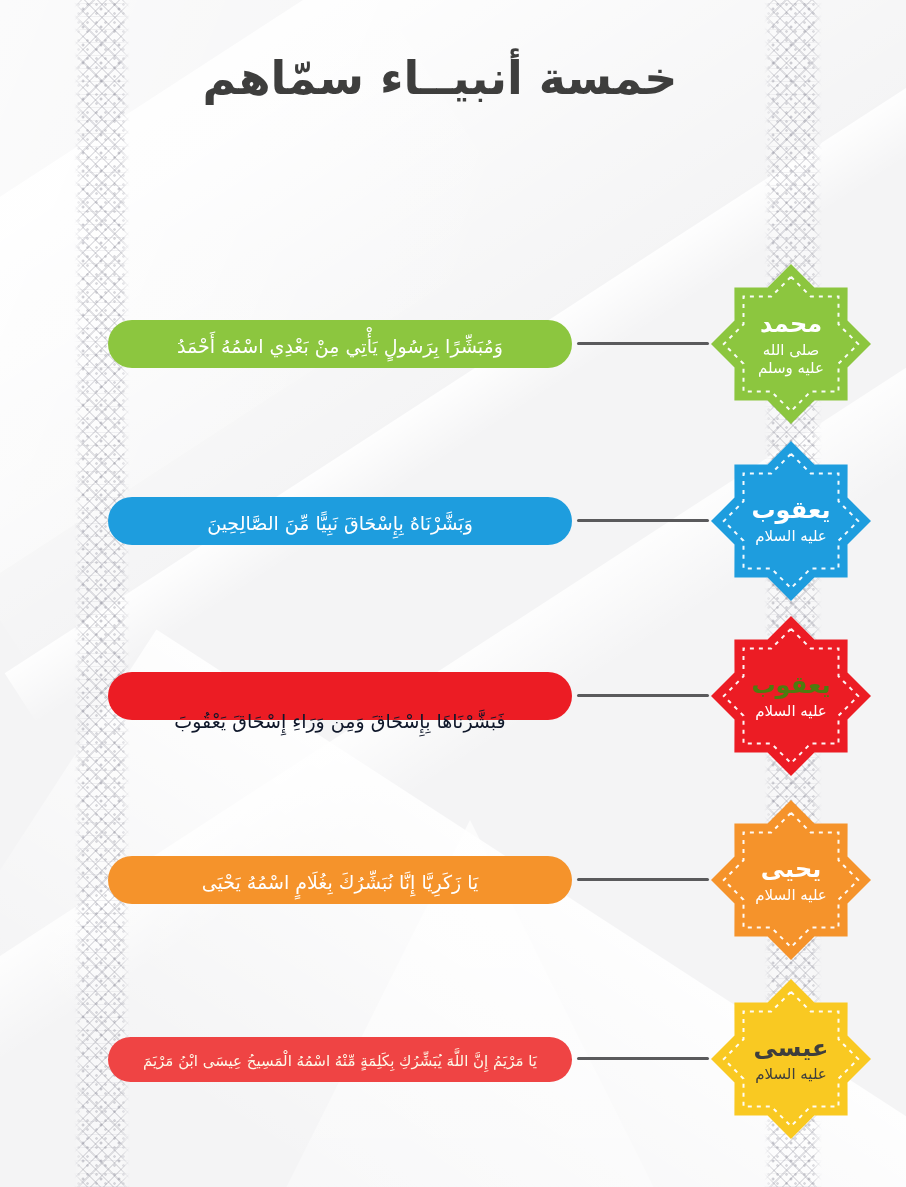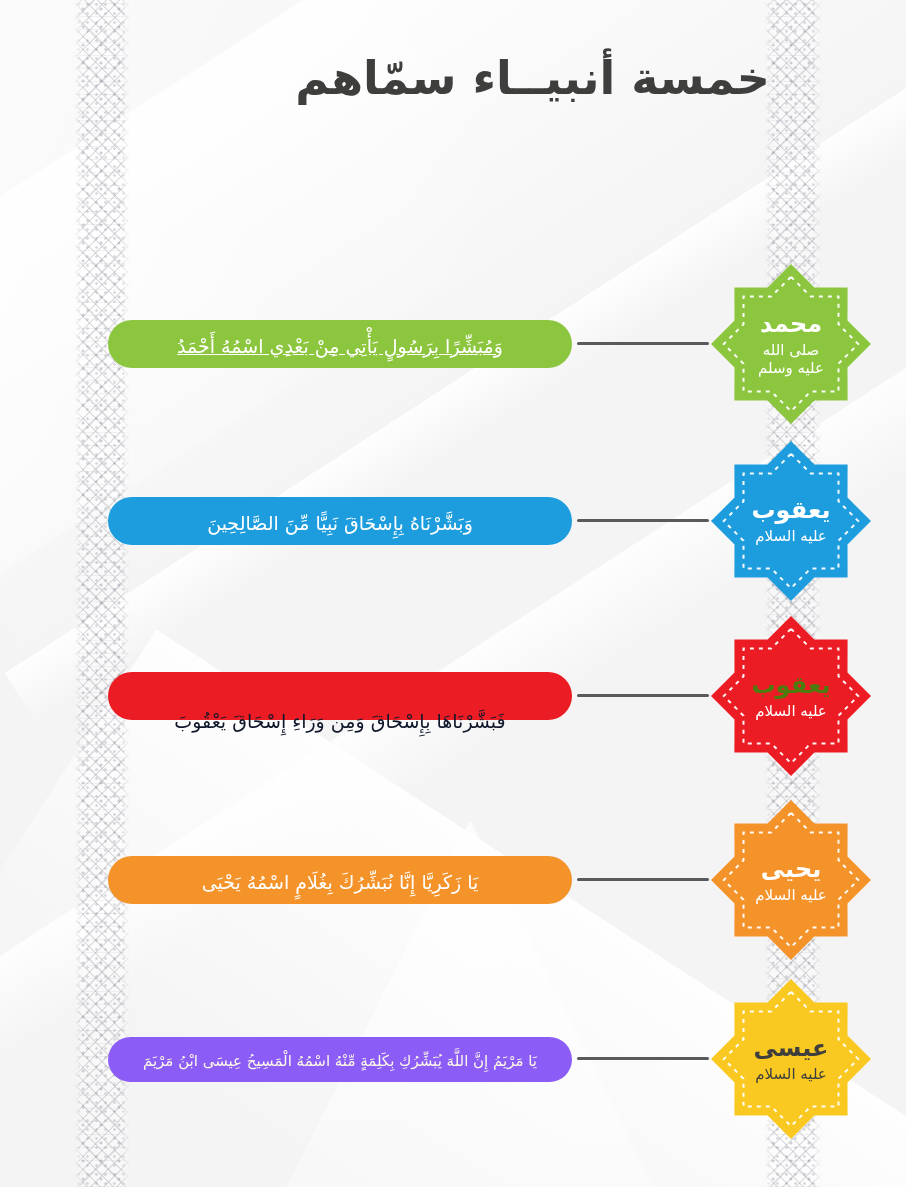--- a/index.html
+++ b/index.html
@@ -41,21 +41,21 @@
       repeating-linear-gradient(0deg,   rgba(130,130,145,.10) 0 1px,  transparent 1px 13px);
     background-size: 18px 18px, 9px 9px, auto, auto, auto;
     -webkit-mask-image:linear-gradient(90deg, transparent 0, #000 10px, #000 calc(100% - 10px), transparent 100%);
     mask-image:linear-gradient(90deg, transparent 0, #000 10px, #000 calc(100% - 10px), transparent 100%);
   }
   .ornament.left  { left:74px;  width:56px; }
   .ornament.right { left:764px; width:58px; }
   
   .title {
     position:absolute; left:110px; top:42px; width:660px;
-    direction:rtl;
+    text-align:center; direction:rtl;
     font-weight:bold; font-size:46px; line-height:1.6;
     color:#3e3e3d; letter-spacing:-1px;
   }
   .title .t-line { display:block; }
   
   .r0{ --cy:344px; } .r1{ --cy:521px; } .r2{ --cy:696px; } .r3{ --cy:880px; } .r4{ --cy:1059px; }
   .pill {
     position:absolute; left:108px; top:calc(var(--cy) - 24px);
     width:464px; height:48px; border-radius:26px;
     display:flex; align-items:center; justify-content:center;
@@ -97,21 +97,21 @@
 
   <div class="ornament left"></div>
   <div class="ornament right"></div>
 
   <h1 class="title">
     <span class="t-line">خمسة أنبيــاء سمّاهم</span>
   </h1>
 
   <div class="row r0">
     <div class="pill" style="background: rgb(140, 198, 63);">
-      <span class="verse" style="color: rgb(255, 255, 255); text-decoration: underline;">وَمُبَشِّرًا بِرَسُولٍ يَأْتِي مِنْ بَعْدِي اسْمُهُ أَحْمَدُ</span>
+      <span class="verse" style="color: rgb(255, 255, 255);">وَمُبَشِّرًا بِرَسُولٍ يَأْتِي مِنْ بَعْدِي اسْمُهُ أَحْمَدُ</span>
     </div>
     <div class="connector"></div>
     <div class="star">
       <svg viewBox="0 0 162 162">
         <polygon points="81,1 104.4,24.5 137.6,24.4 137.5,57.6 161,81 137.5,104.4 137.6,137.6 104.4,137.5 81,161 57.6,137.5 24.4,137.6 24.5,104.4 1,81 24.5,57.6 24.4,24.4 57.6,24.5" fill="#8cc63f"></polygon>
         <polygon class="dash" points="81,13.8 100.7,33.5 128.5,33.5 128.5,61.3 148.2,81 128.5,100.7 128.5,128.5 100.7,128.5 81,148.2 61.3,128.5 33.5,128.5 33.5,100.7 13.8,81 33.5,61.3 33.5,33.5 61.3,33.5"></polygon>
       </svg>
       <div class="star-text">
         <div class="star-name" style="color: rgb(255, 255, 255);">محمد</div>
         <div class="star-hon" style="color: rgb(255, 255, 255);">صلى الله عليه وسلم</div>
@@ -164,21 +164,21 @@
         <polygon class="dash" points="81,13.8 100.7,33.5 128.5,33.5 128.5,61.3 148.2,81 128.5,100.7 128.5,128.5 100.7,128.5 81,148.2 61.3,128.5 33.5,128.5 33.5,100.7 13.8,81 33.5,61.3 33.5,33.5 61.3,33.5"></polygon>
       </svg>
       <div class="star-text">
         <div class="star-name" style="color: rgb(255, 255, 255);">يحيى</div>
         <div class="star-hon" style="color: rgb(255, 255, 255);">عليه السلام</div>
       </div>
     </div>
   </div>
 
   <div class="row r4">
-    <div class="pill" style="background: #8b5cf6;">
+    <div class="pill" style="background: #ef4444;">
       <span class="verse" style="color: rgb(253, 249, 232);">يَا مَرْيَمُ إِنَّ اللَّهَ يُبَشِّرُكِ بِكَلِمَةٍ مِّنْهُ اسْمُهُ الْمَسِيحُ عِيسَى ابْنُ مَرْيَمَ</span>
     </div>
     <div class="connector"></div>
     <div class="star">
       <svg viewBox="0 0 162 162">
         <polygon points="81,1 104.4,24.5 137.6,24.4 137.5,57.6 161,81 137.5,104.4 137.6,137.6 104.4,137.5 81,161 57.6,137.5 24.4,137.6 24.5,104.4 1,81 24.5,57.6 24.4,24.4 57.6,24.5" fill="#f9c922"></polygon>
         <polygon class="dash" points="81,13.8 100.7,33.5 128.5,33.5 128.5,61.3 148.2,81 128.5,100.7 128.5,128.5 100.7,128.5 81,148.2 61.3,128.5 33.5,128.5 33.5,100.7 13.8,81 33.5,61.3 33.5,33.5 61.3,33.5"></polygon>
       </svg>
       <div class="star-text">
         <div class="star-name" style="color: rgb(62, 62, 61);">عيسى</div>

